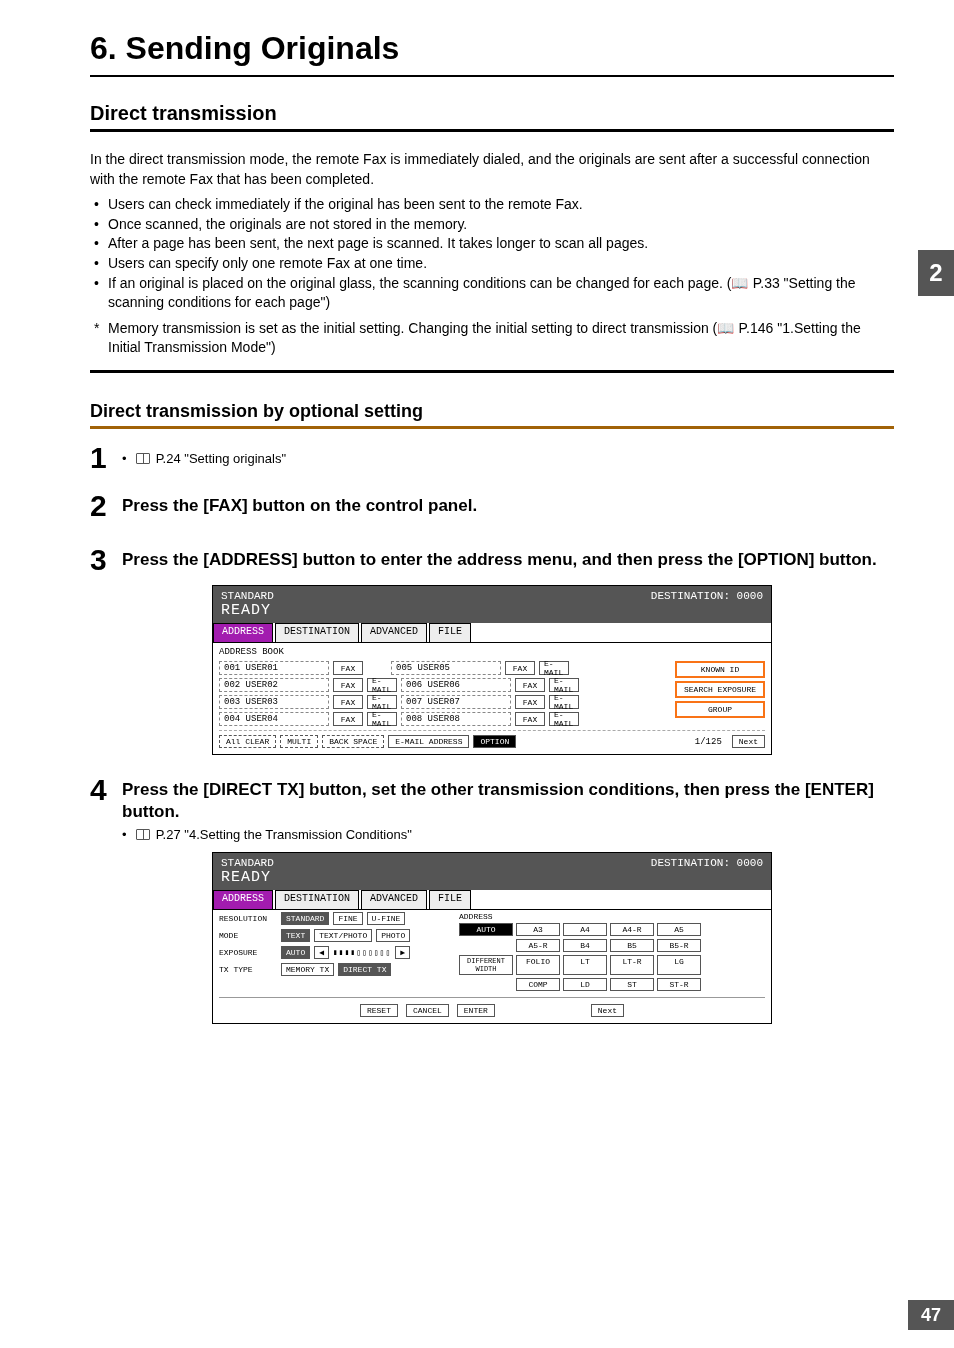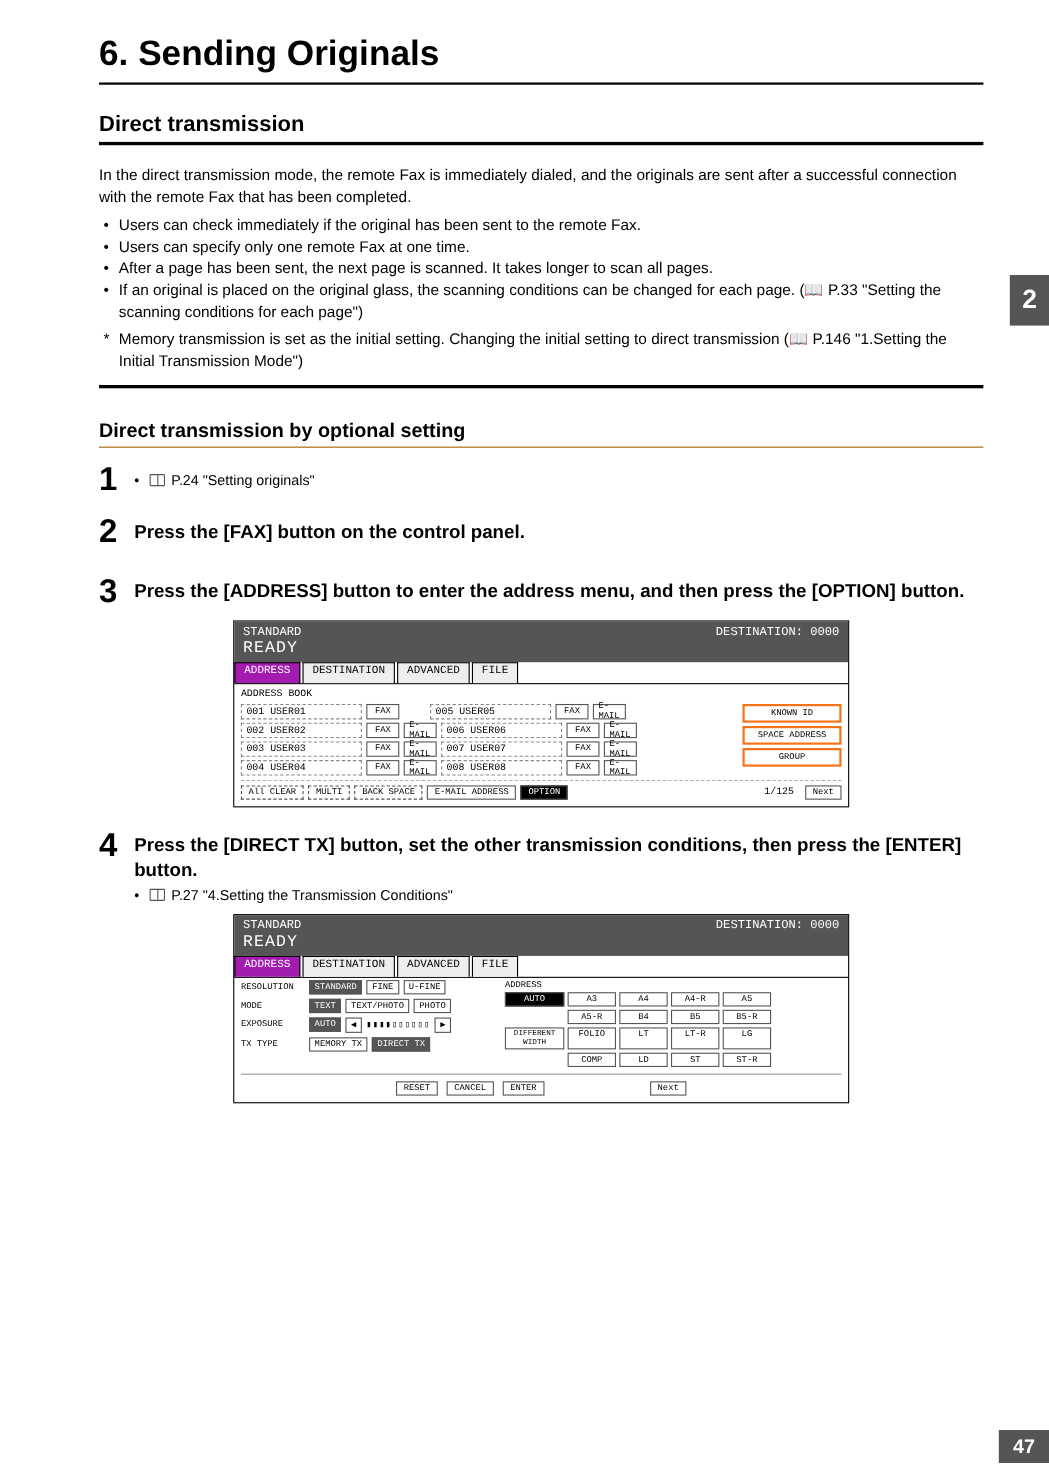--- a/index.html
+++ b/index.html
@@ -30,21 +30,21 @@
   .intro-text { font-size: 14px; line-height: 1.4; margin-bottom: 6px; }
   ul.bullets { list-style: none; margin-bottom: 6px; }
   ul.bullets li { font-size: 14px; line-height: 1.4; padding-left: 18px; position: relative; }
   ul.bullets li::before { content: "•"; position: absolute; left: 4px; }
   .starred { font-size: 14px; line-height: 1.4; padding-left: 18px; position: relative; margin-bottom: 6px; }
   .starred::before { content: "*"; position: absolute; left: 4px; }
   .hr-bold { border: none; border-top: 3px solid #000; margin: 12px 0 28px 0; }
   .subsection-title {
     font-size: 18px;
     font-weight: bold;
-    border-bottom: 1px solid #a16207;
+    border-bottom: 3px solid #a16207;
     padding-bottom: 4px;
     margin: 20px 0 14px 0;
   }
   .step { display: flex; margin-bottom: 10px; }
   .step-num {
     font-size: 30px;
     font-weight: bold;
     width: 32px;
     flex-shrink: 0;
     line-height: 1;
@@ -168,22 +168,23 @@
 <div class="chapter-bar">
   <div class="chapter-title">6. Sending Originals</div>
 </div>
 
 <div class="section-title">Direct transmission</div>
 
 <p class="intro-text">In the direct transmission mode, the remote Fax is immediately dialed, and the originals are sent after a successful connection with the remote Fax that has been completed.</p>
 
 <ul class="bullets">
   <li>Users can check immediately if the original has been sent to the remote Fax.</li>
+  <li>Once scanned, the originals are not stored in the memory.</li>
+  <li>After a page has been sent, the next page is scanned. It takes longer to scan all pages.</li>
   <li>Users can specify only one remote Fax at one time.</li>
-  <li>After a page has been sent, the next page is scanned. It takes longer to scan all pages.</li>
   <li>If an original is placed on the original glass, the scanning conditions can be changed for each page. (📖 P.33 "Setting the scanning conditions for each page")</li>
 </ul>
 
 <p class="starred">Memory transmission is set as the initial setting. Changing the initial setting to direct transmission (📖 P.146 "1.Setting the Initial Transmission Mode")</p>
 
 <hr class="hr-bold">
 
 <div class="subsection-title">Direct transmission by optional setting</div>
 
 <div class="step">
@@ -216,21 +217,21 @@
   <div class="scr-tabs">
     <div class="scr-tab active">ADDRESS</div>
     <div class="scr-tab">DESTINATION</div>
     <div class="scr-tab">ADVANCED</div>
     <div class="scr-tab">FILE</div>
   </div>
   <div class="scr-body addr-area">
     <div class="scr-label">ADDRESS BOOK</div>
     <div class="scr-side">
       <div class="scr-side-btn">KNOWN ID</div>
-      <div class="scr-side-btn">SPACE ADDRESS</div>
+      <div class="scr-side-btn">SEARCH EXPOSURE</div>
       <div class="scr-side-btn">GROUP</div>
     </div>
     <div class="addr-row">
       <div class="addr-cell addr-name">001 USER01</div>
       <div class="addr-cell addr-tiny">FAX</div>
       <div style="width:20px;"></div>
       <div class="addr-cell addr-name">005 USER05</div>
       <div class="addr-cell addr-tiny">FAX</div>
       <div class="addr-cell addr-tiny">E-MAIL</div>
     </div>

